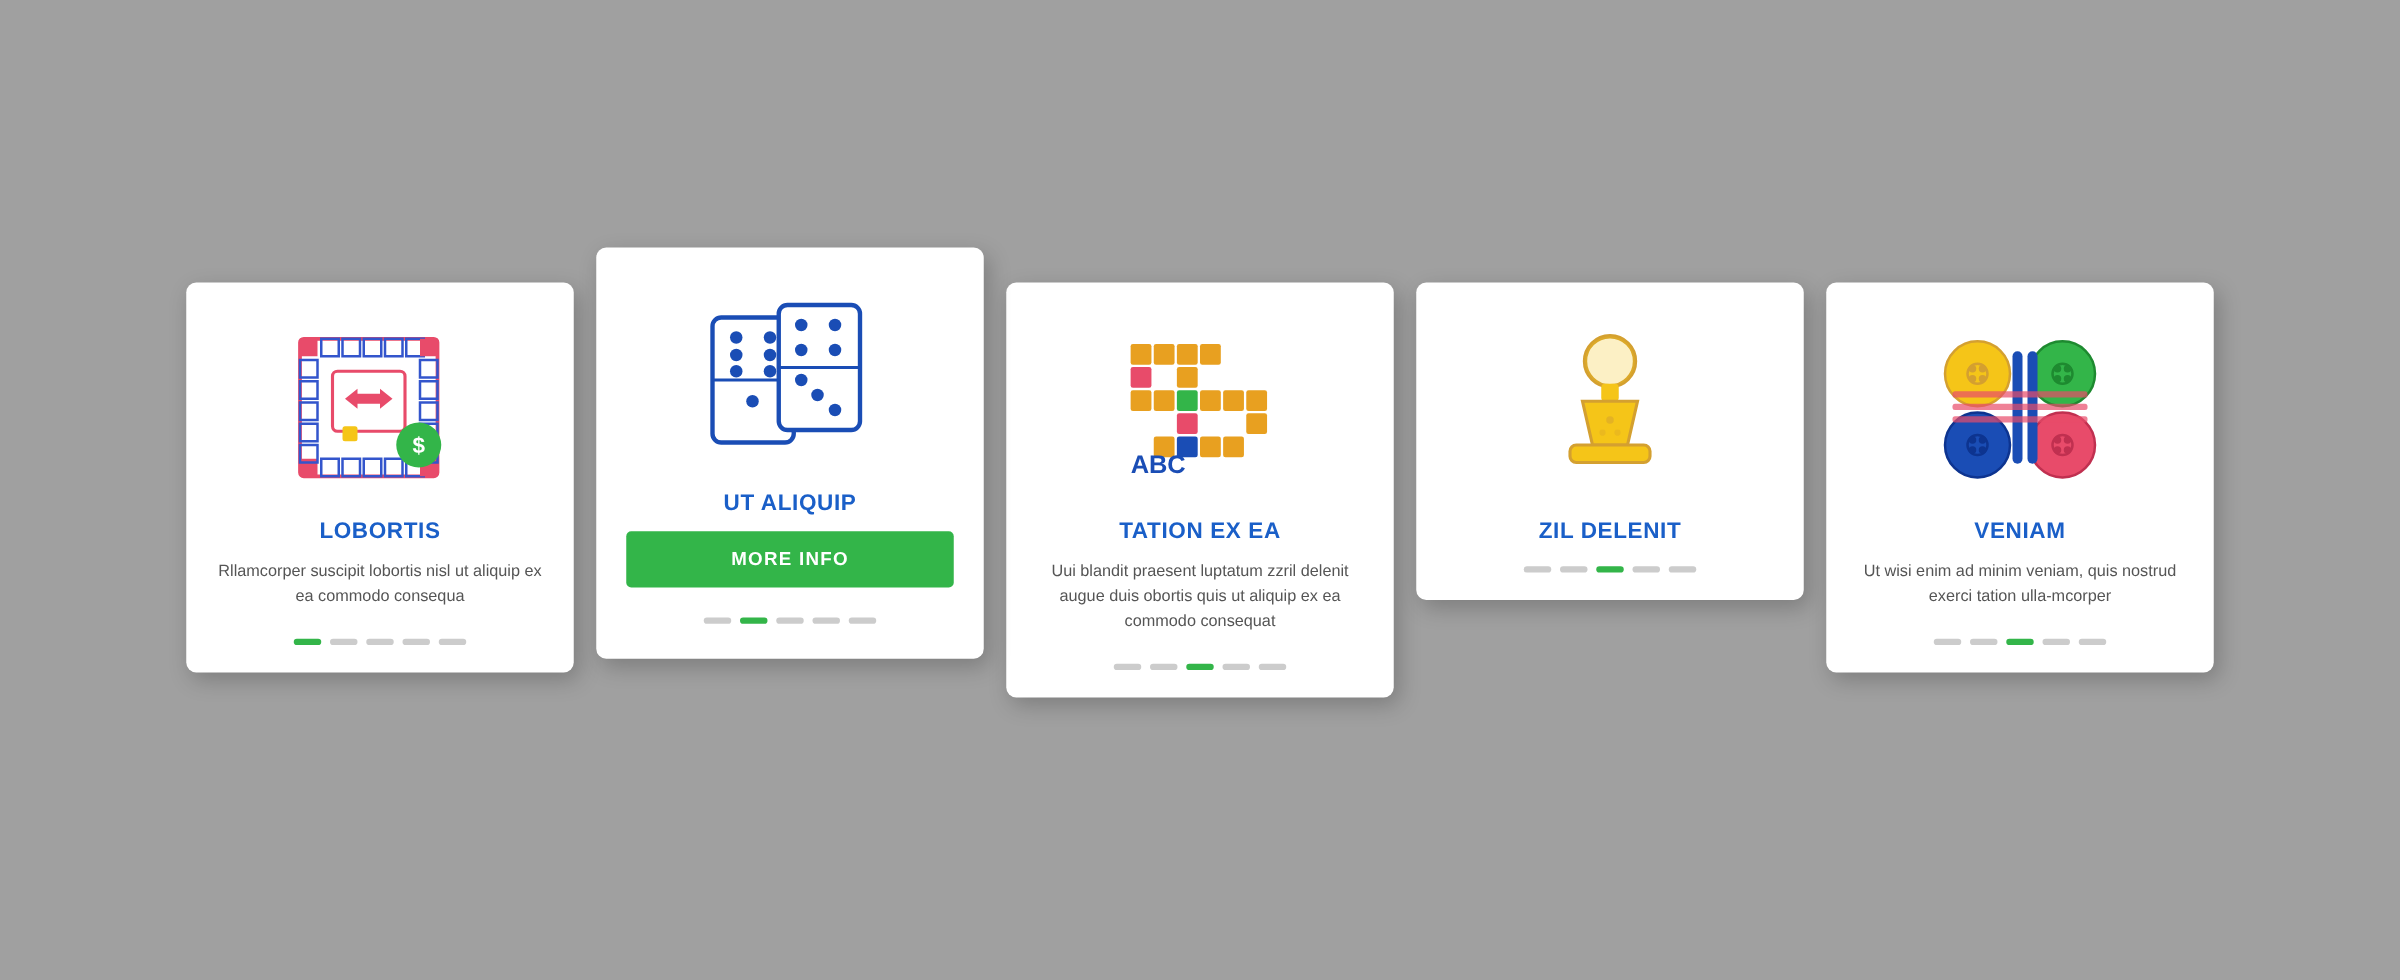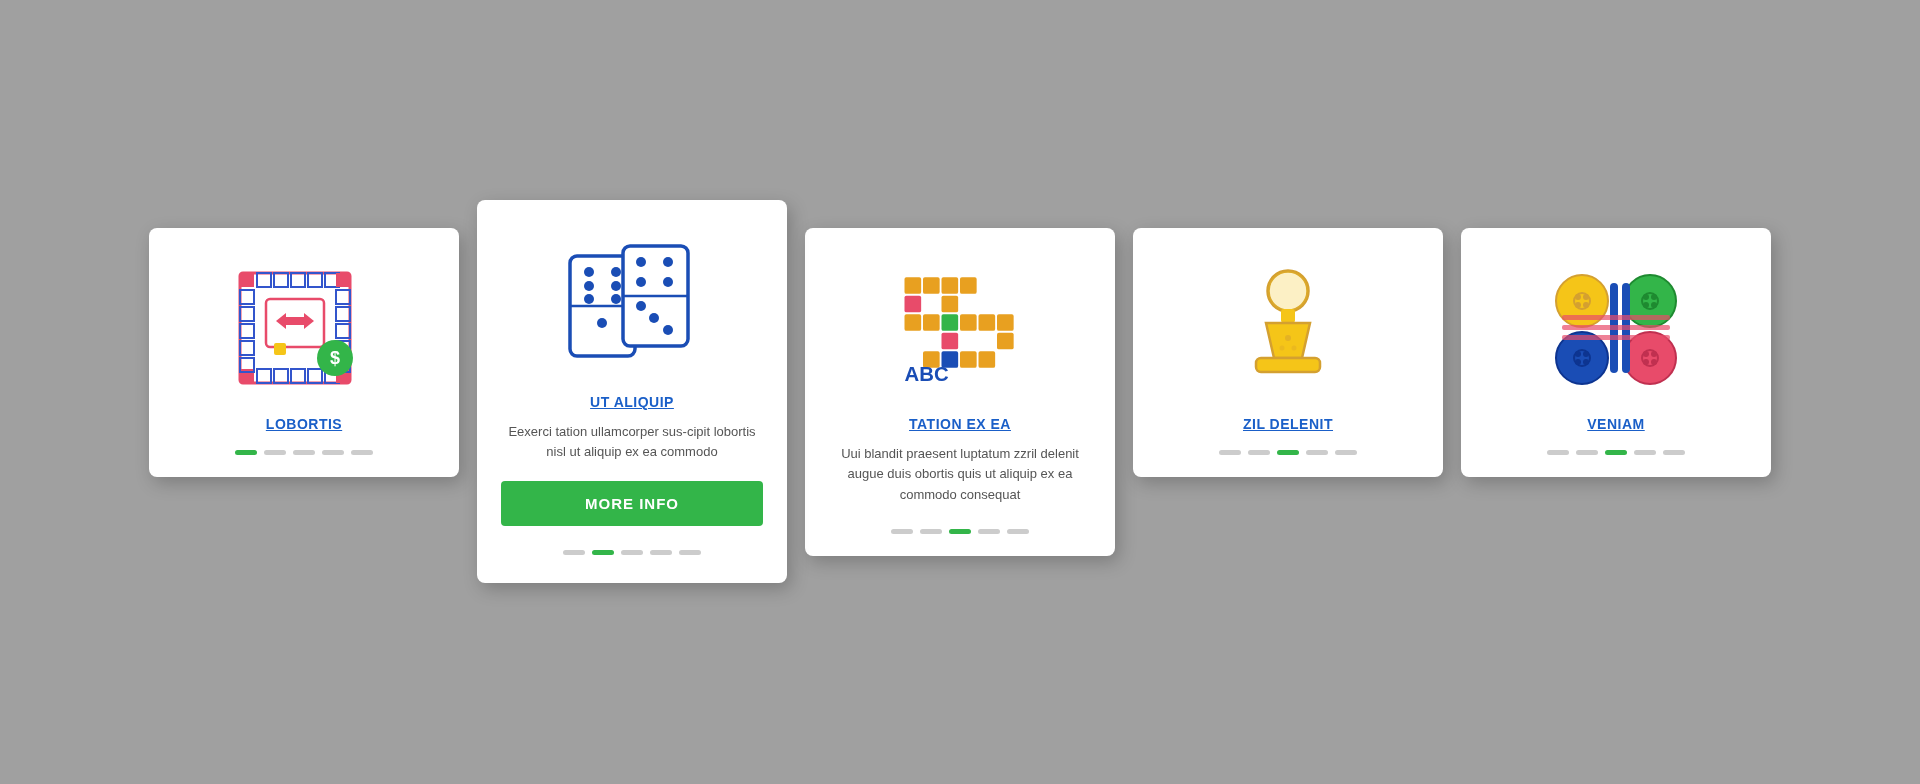--- a/index.html
+++ b/index.html
@@ -39,28 +39,27 @@
     }
     .card-icon {
       width: 160px;
       height: 140px;
       display: flex;
       align-items: center;
       justify-content: center;
       margin-bottom: 18px;
     }
     .card-title {
-      font-size: 14px;
+      font-size: 18px;
       font-weight: 800;
       color: #1a5fc8;
       text-align: center;
       margin-bottom: 12px;
       letter-spacing: 0.5px;
       text-transform: uppercase;
-      text-decoration: underline;
     }
     .card-desc {
       font-size: 13px;
       color: #555;
       text-align: center;
       line-height: 1.55;
       margin-bottom: 18px;
     }
     .more-info-btn {
       background: #33b549;
@@ -143,20 +142,21 @@
         <polygon points="46,58 56,50 56,66" fill="#e84b6a"></polygon>
         <polygon points="84,58 74,50 74,66" fill="#e84b6a"></polygon>
 
         <circle cx="105" cy="95" r="18" fill="#33b549"></circle>
         <text x="105" y="101" text-anchor="middle" font-size="18" fill="white" font-weight="bold">$</text>
 
         <rect x="44" y="80" width="12" height="12" rx="2" fill="#f5c518"></rect>
       </svg>
     </div>
     <div class="card-title">LOBORTIS</div>
+    <div class="card-desc">Rllamcorper suscipit lobortis nisl ut aliquip ex ea commodo consequa</div>
     <div class="dots-row">
       <div class="dot active-dot"></div>
       <div class="dot"></div>
       <div class="dot"></div>
       <div class="dot"></div>
       <div class="dot"></div>
     </div>
   </div>
 
   <div class="card active">
@@ -182,21 +182,20 @@
         <circle cx="110" cy="26" r="5" fill="#1a4db5"></circle>
         <circle cx="83" cy="46" r="5" fill="#1a4db5"></circle>
         <circle cx="110" cy="46" r="5" fill="#1a4db5"></circle>
 
         <circle cx="83" cy="70" r="5" fill="#1a4db5"></circle>
         <circle cx="96" cy="82" r="5" fill="#1a4db5"></circle>
         <circle cx="110" cy="94" r="5" fill="#1a4db5"></circle>
       </svg>
     </div>
     <div class="card-title">UT ALIQUIP</div>
-    <div class="card-desc">Eexerci tation ullamcorper sus-cipit lobortis nisl ut aliquip ex ea commodo</div>
     <button class="more-info-btn">MORE INFO</button>
     <div class="dots-row">
       <div class="dot"></div>
       <div class="dot active-dot"></div>
       <div class="dot"></div>
       <div class="dot"></div>
       <div class="dot"></div>
     </div>
   </div>
 
@@ -304,20 +303,21 @@
 
         <rect x="68" y="20" width="8" height="90" rx="4" fill="#1a4db5"></rect>
         <rect x="80" y="20" width="8" height="90" rx="4" fill="#1a4db5"></rect>
 
         <rect x="20" y="52" width="108" height="5" rx="2" fill="#e84b6a" opacity="0.7"></rect>
         <rect x="20" y="62" width="108" height="5" rx="2" fill="#e84b6a" opacity="0.7"></rect>
         <rect x="20" y="72" width="108" height="5" rx="2" fill="#e84b6a" opacity="0.7"></rect>
       </svg>
     </div>
     <div class="card-title">VENIAM</div>
+    <div class="card-desc">Ut wisi enim ad minim veniam, quis nostrud exerci tation ulla-mcorper</div>
     <div class="dots-row">
       <div class="dot"></div>
       <div class="dot"></div>
       <div class="dot active-dot"></div>
       <div class="dot"></div>
       <div class="dot"></div>
     </div>
   </div>
 
 </div>

